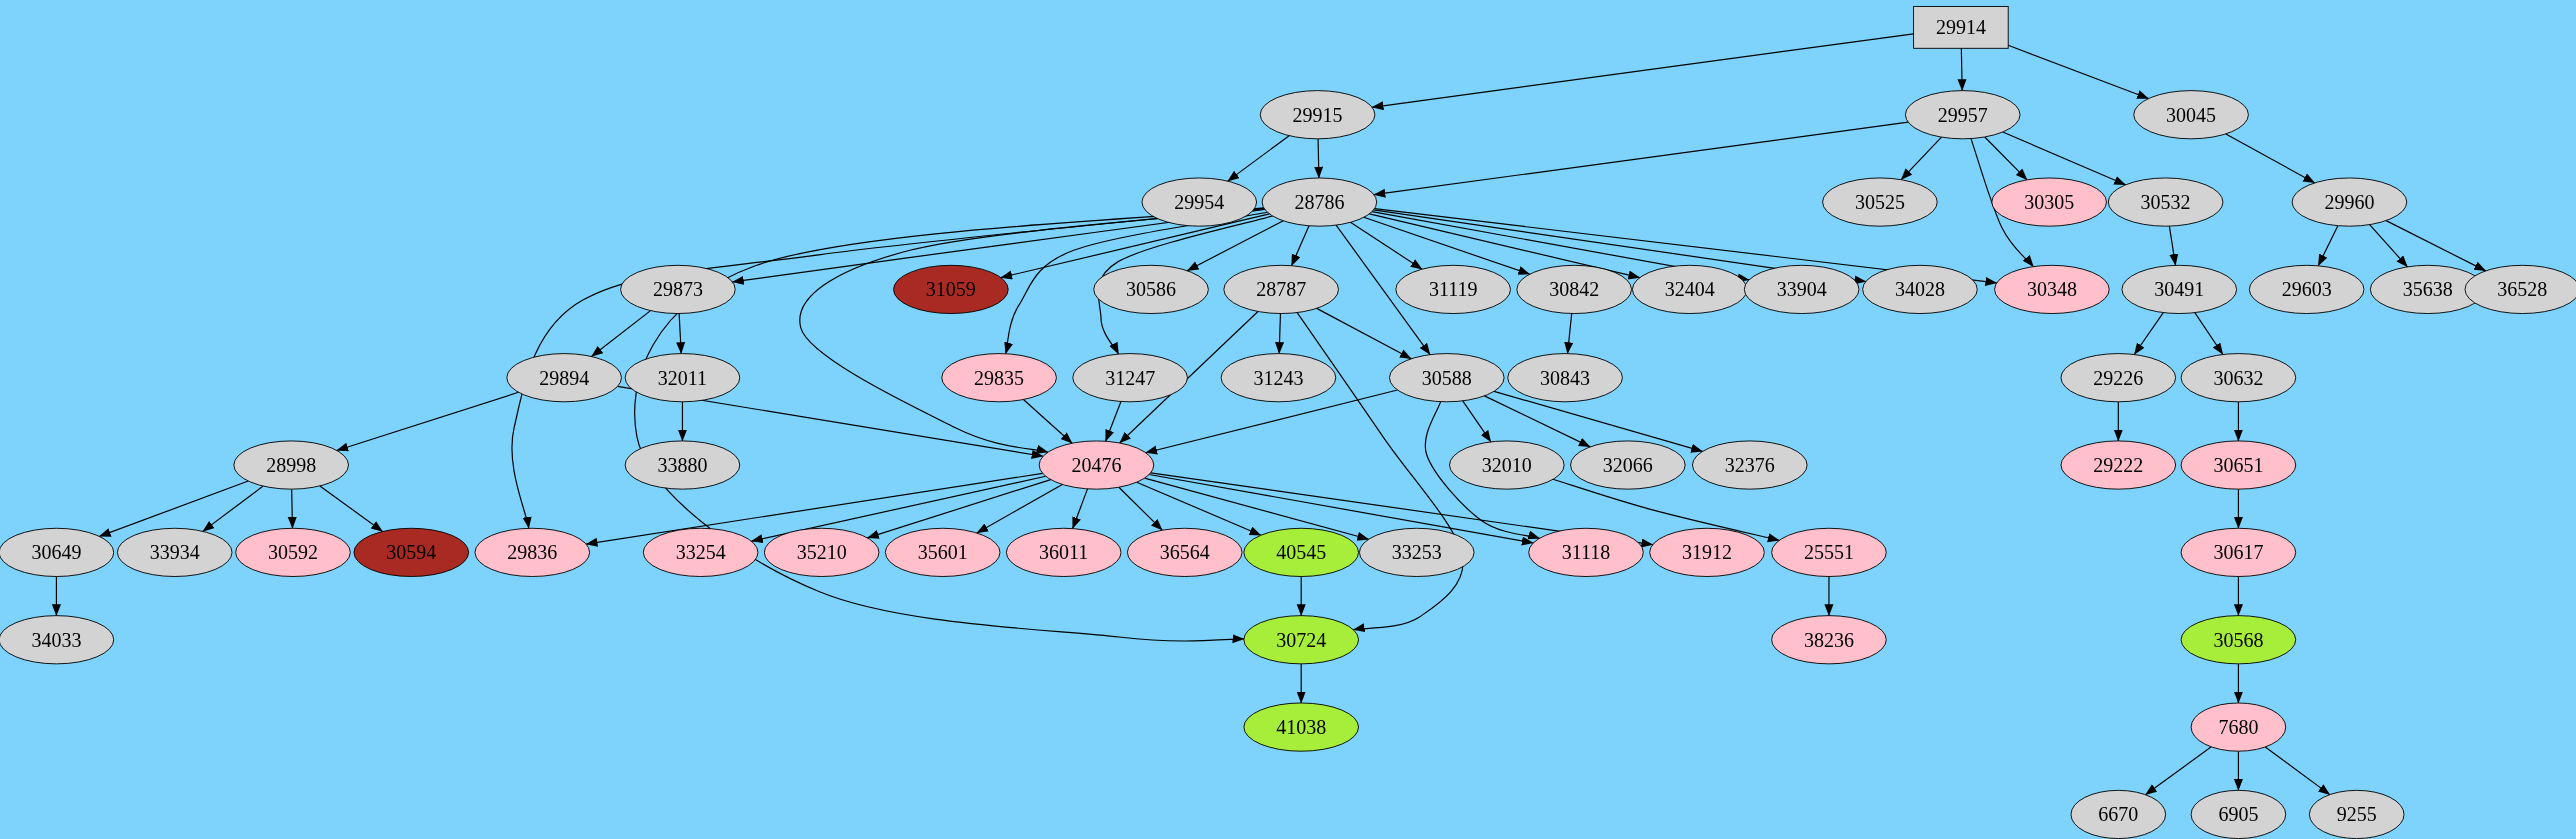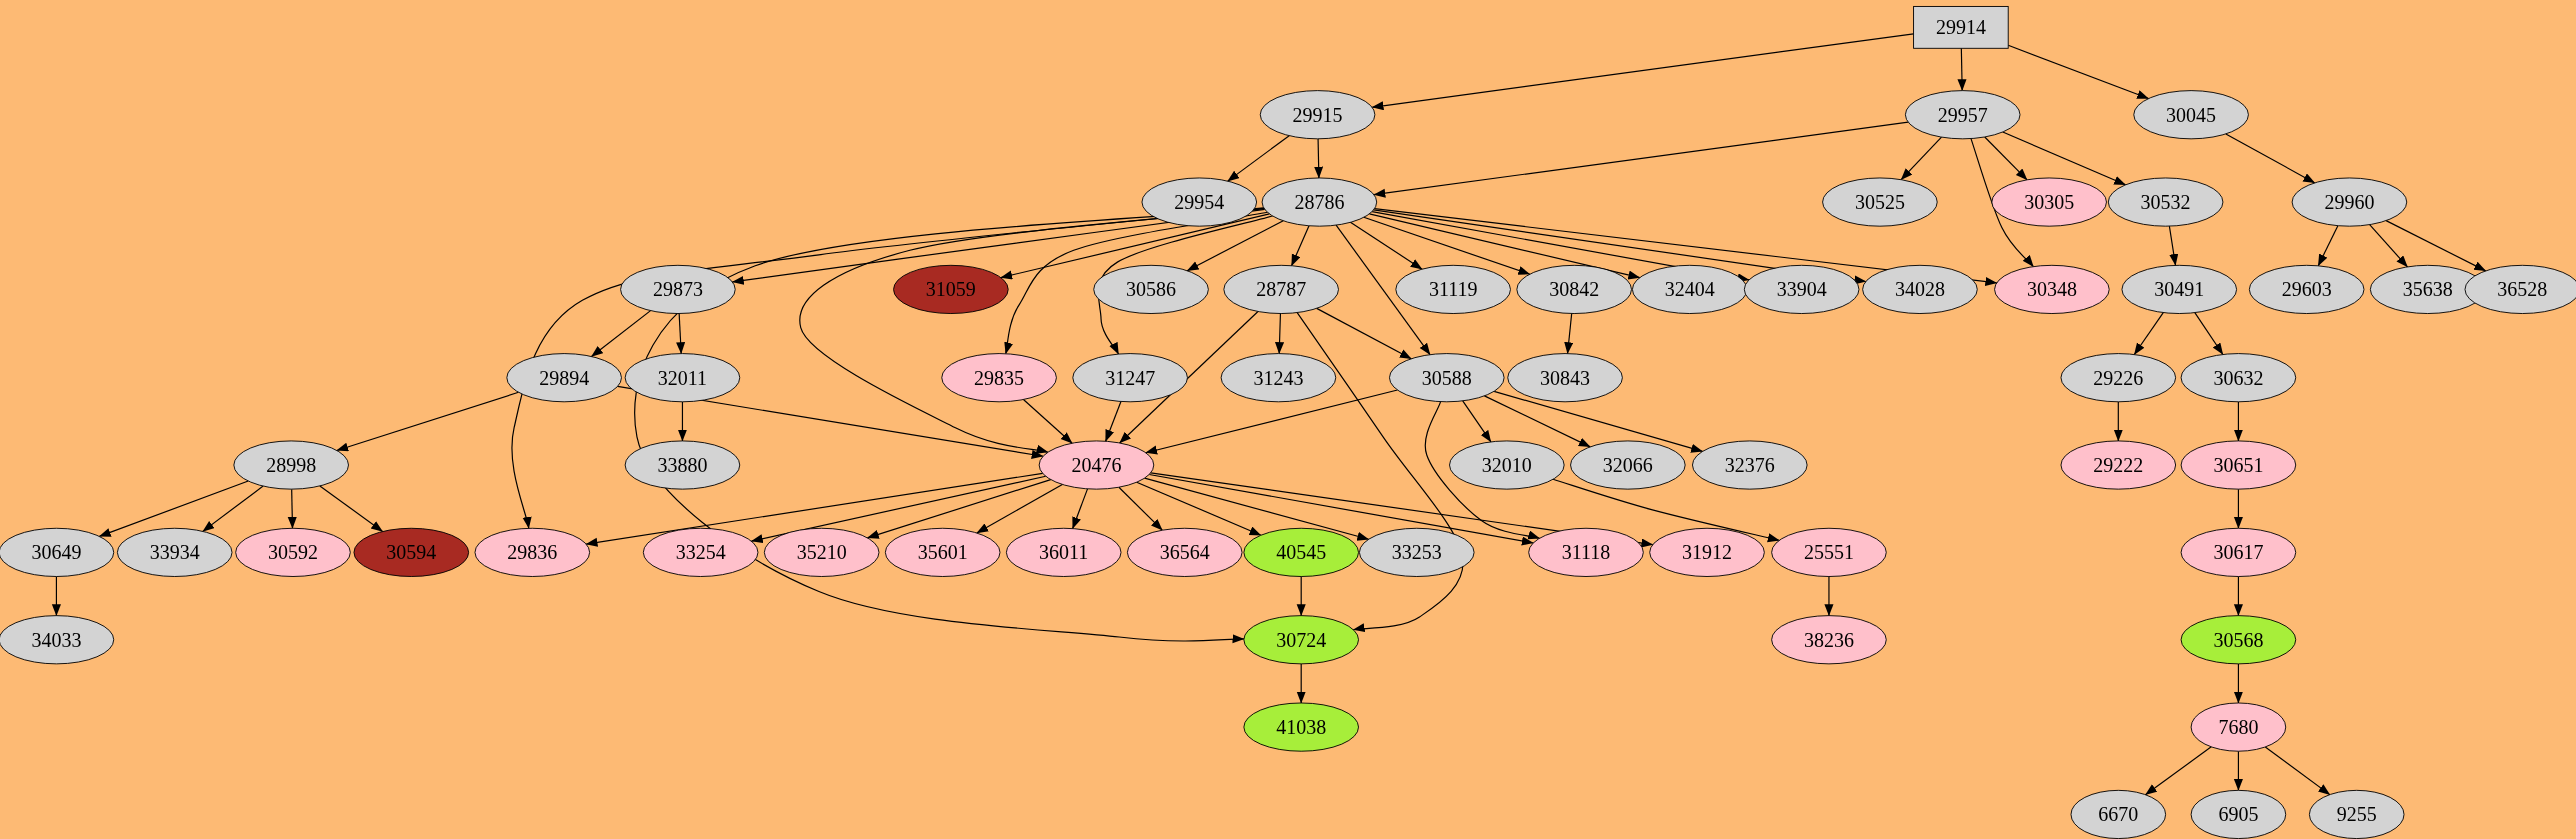--- a/index.html
+++ b/index.html
@@ -5,21 +5,21 @@
   html, body {
     margin: 0;
     padding: 0;
     background: #ffffff;
     font-family: "Liberation Serif", "DejaVu Serif", serif;
   }
   #canvas-wrap {
     position: relative;
     width: 2576px;
     height: 840px;
-    background: #fdba74;
+    background: #7dd3fc;
     overflow: hidden;
   }
   svg { display: block; }
   .edge-path {
     fill: none;
     stroke: #000000;
     stroke-width: 1.3px;
   }
   .node-shape { stroke: #000000; stroke-width: 1px; }
   .node-label {

